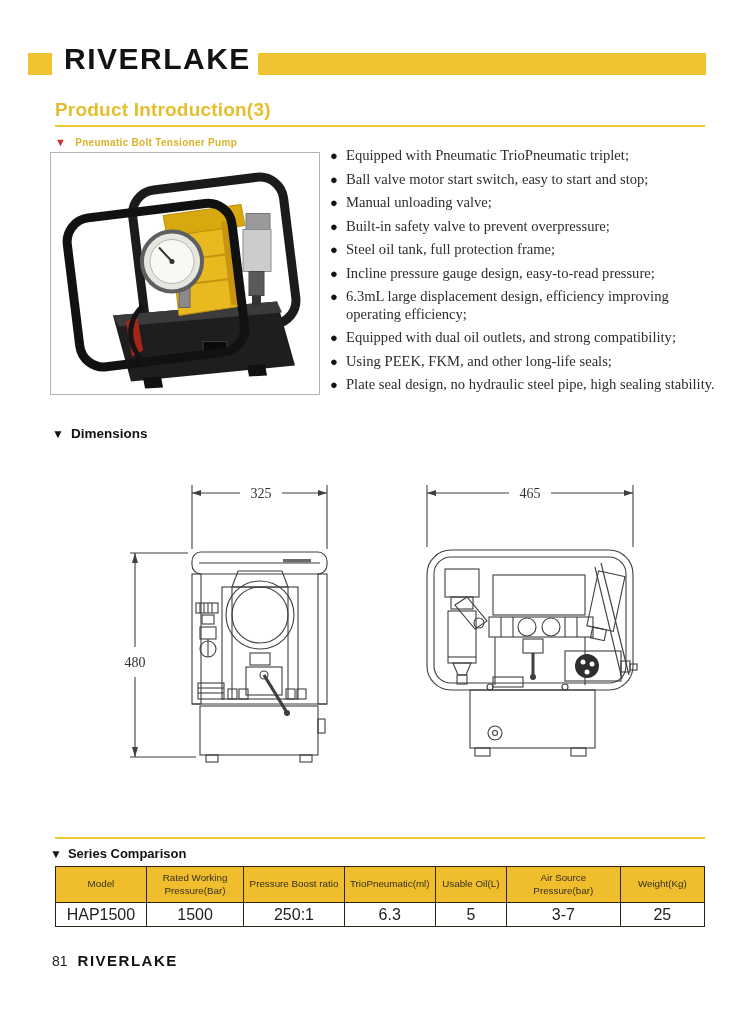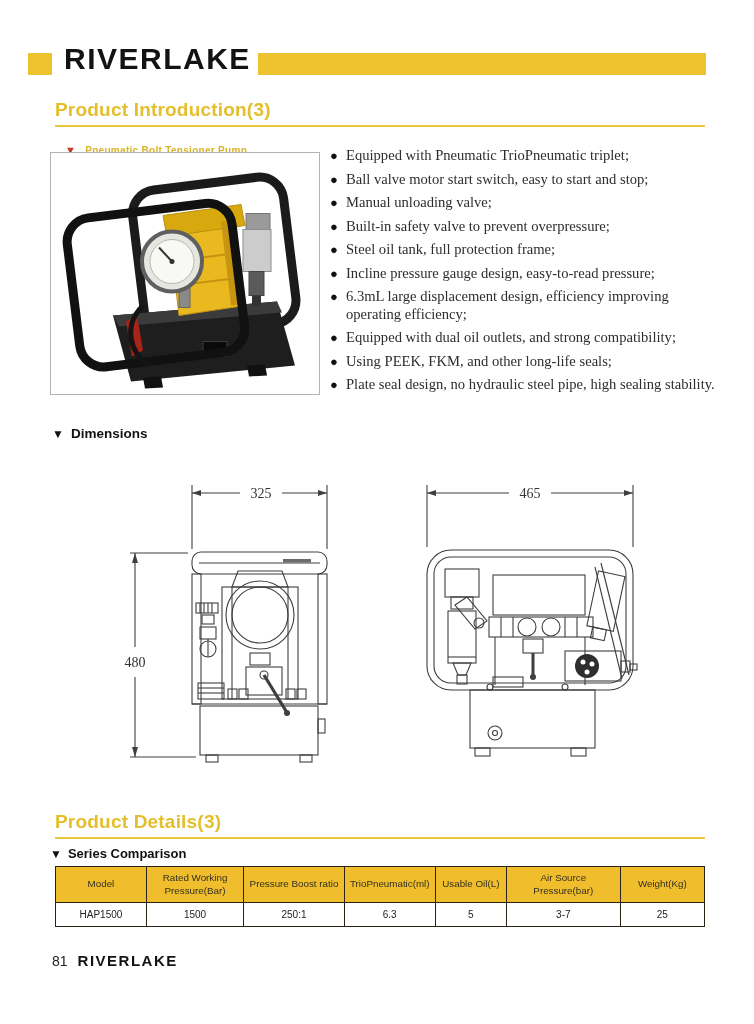--- a/index.html
+++ b/index.html
@@ -13,22 +13,22 @@
   .brand-block { position:absolute; left:28px; top:53px; width:24px; height:22px; background:#EFC230; }
   .brand-word  { position:absolute; left:64px; top:42px; font-size:30px; font-weight:800;
                  letter-spacing:1.5px; color:#131313; font-family:"Liberation Sans",sans-serif; }
   .brand-bar   { position:absolute; left:258px; top:53px; width:448px; height:22px; background:#EFC230; }
 
   
   .sec-title { position:absolute; left:55px; font-size:19px; font-weight:bold;
                color:#E4BE2B; letter-spacing:0.2px; }
   .sec-rule  { position:absolute; left:55px; width:650px; height:2px; background:#ECC63B; }
 
-  .prod-label { position:absolute; left:65px; top:136px; font-size:10px; font-weight:bold;
-                color:#D9B32A; letter-spacing:0.3px;margin-top:8px; }
+  .prod-label { position:absolute; left:55px; top:136px; font-size:10px; font-weight:bold;
+                color:#D9B32A; letter-spacing:0.3px; }
   .prod-label .tri { color:#C23B2A; font-size:11px; margin-right:9px; }
 
   
   .photo-frame { position:absolute; left:50px; top:152px; width:270px; height:243px;
                  border:1px solid #b3b3b3; background:#fff; }
 
   
   .features { position:absolute; left:330px; top:147px; width:392px; list-style:none; }
   .features li { display:flex; margin-bottom:6px; font-family:"Liberation Serif", serif;
                  font-size:14.6px; line-height:1.2; color:#2d2d2d; }
@@ -42,21 +42,21 @@
   text.dim-num { font-family:"Liberation Serif", serif; font-size:14px; fill:#333; }
 
   
   .series-heading { position:absolute; left:50px; top:846px; font-size:13px; font-weight:bold; color:#111; }
   .series-heading .tri { font-size:12px; margin-right:6px; color:#111; }
   table.series { position:absolute; left:55px; top:866px; width:650px;
                  border-collapse:collapse; table-layout:fixed;border-radius:13px; }
   table.series th, table.series td { border:1.4px solid #2b2416; text-align:center; vertical-align:middle; }
   table.series th { background:#F0BE2C; color:#33301f; font-size:9.8px; font-weight:normal;
                     height:36px; padding:2px 4px; line-height:1.25; }
-  table.series td { height:24px; font-size:10px; color:#222; background:#fff; }
+  table.series td { height:24px; font-size:16px; color:#222; background:#fff; }
 
   
   .footer { position:absolute; left:52px; top:952px; font-size:14px; color:#222; }
   .footer .pg { font-weight:normal; margin-right:10px; }
   .footer .fbrand { font-weight:800; letter-spacing:1.5px; color:#131313; font-size:15px; }
 </style>
 </head>
 <body>
 
 <div class="page">
@@ -282,21 +282,20 @@
         <circle cx="150" cy="212" r="3"></circle>
 
       <rect x="55" y="215" width="125" height="58"></rect>
       <circle cx="80" cy="258" r="7"></circle>
         <circle cx="80" cy="258" r="2.5"></circle>
       <rect x="60" y="273" width="15" height="8"></rect>
         <rect x="156" y="273" width="15" height="8"></rect>
     </svg>
   </div>
 
-  <div class="sec-title" style="top:811px">Product Details(3)</div>
   <div class="sec-rule" style="top:837px"></div>
 
   <div class="series-heading">
     <span class="tri">▼</span><span>Series Comparison</span>
   </div>
 
   <table class="series">
     <colgroup>
       <col style="width:14%">
         <col style="width:15%">

